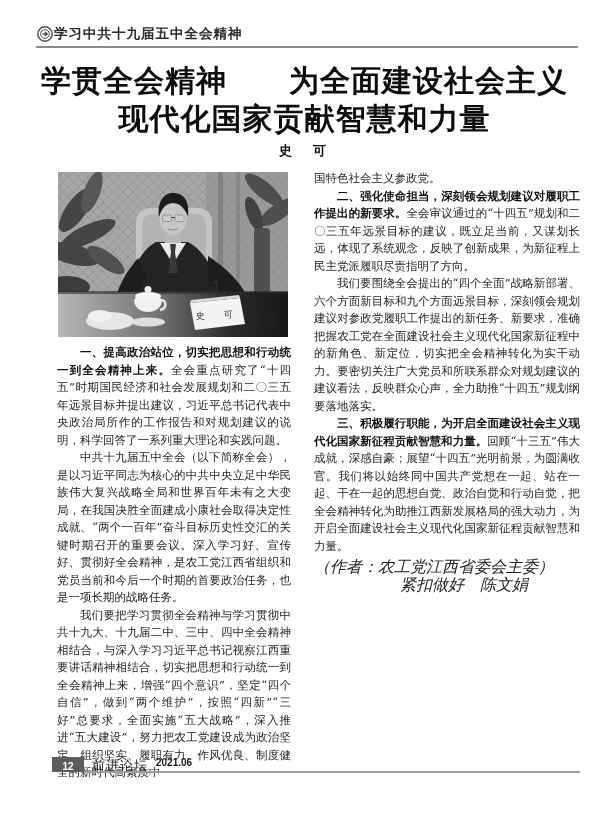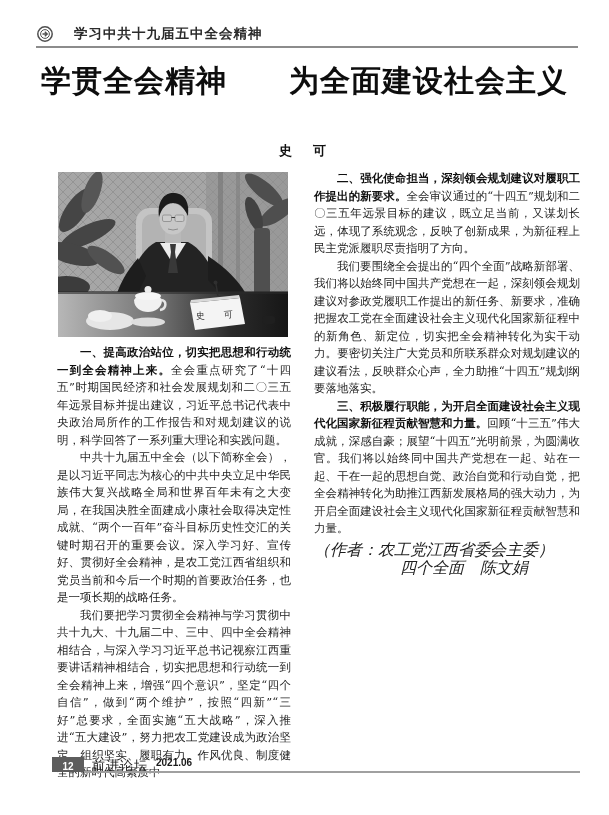--- a/index.html
+++ b/index.html
@@ -2,21 +2,21 @@
 <html><head>
 <meta charset="utf-8">
 <style>
   html,body{margin:0;padding:0;background:#e9e9e9;}
   .page{
     position:relative;width:609px;height:815px;background:#ffffff;
     margin:0 auto;overflow:hidden;
     font-family:"DejaVu Serif",serif;color:#1d1d1d;
   }
   
-  .header{position:absolute;left:36px;top:24px;height:20px;display:flex;align-items:center;gap:20px;}
+  .header{position:absolute;left:36px;top:24px;height:20px;display:flex;align-items:center;gap:0;}
   .header-icon{width:18px;height:18px;flex:0 0 auto;}
   .header-topic{font-family:"Liberation Sans",sans-serif;font-weight:bold;font-size:13.5px;color:#2b2b2b;letter-spacing:1px;}
   .header-rule{position:absolute;left:36px;top:46px;width:542px;height:2px;background:#8c8c8c;}
   
   .title{position:absolute;left:0;top:62px;width:609px;text-align:center;
     font-family:"Liberation Sans",sans-serif;font-weight:900;color:#0d0d0d;
     font-size:30px;line-height:38px;letter-spacing:1px;}
   .byline{position:absolute;left:0;top:142px;width:609px;text-align:center;
     font-family:"Liberation Sans",sans-serif;font-weight:bold;font-size:13px;color:#111;letter-spacing:4px;}
   
@@ -52,20 +52,21 @@
       <circle cx="9" cy="9" r="7.2" fill="none" stroke="#4f4f4f" stroke-width="1.5"></circle>
       <circle cx="9" cy="9" r="4.4" fill="none" stroke="#4f4f4f" stroke-width="1"></circle>
       <path d="M6.5 9 H11 M8.8 6.7 L11.3 9 L8.8 11.3" fill="none" stroke="#4f4f4f" stroke-width="1.3"></path>
     </svg>
     <span class="header-topic">学习中共十九届五中全会精神</span>
   </div>
   <div class="header-rule"></div>
 
   <div class="title">
     <div>学贯全会精神　　为全面建设社会主义</div>
+    <div>现代化国家贡献智慧和力量</div>
   </div>
   <div class="byline">史　可</div>
 
   <div class="photo">
     <svg width="230" height="165" viewBox="0 0 230 165">
       <defs>
         <pattern id="lattice" width="10" height="10" patternUnits="userSpaceOnUse">
           <rect width="10" height="10" fill="#a6a6a6"></rect>
           <path d="M0 5 L5 0 M5 10 L10 5 M0 5 L5 10 M5 0 L10 5" stroke="#949494" stroke-width="1" fill="none"></path>
         </pattern>
@@ -144,25 +145,26 @@
     </svg>
   </div>
 
   <div class="col col-left">
     <p class="para indent"><strong class="lead">一、提高政治站位，切实把思想和行动统一到全会精神上来。</strong><span>全会重点研究了“十四五”时期国民经济和社会发展规划和二〇三五年远景目标并提出建议，习近平总书记代表中央政治局所作的工作报告和对规划建议的说明，科学回答了一系列重大理论和实践问题。</span></p>
     <p class="para indent"><strong class="lead"></strong><span>中共十九届五中全会（以下简称全会），是以习近平同志为核心的中共中央立足中华民族伟大复兴战略全局和世界百年未有之大变局，在我国决胜全面建成小康社会取得决定性成就、“两个一百年”奋斗目标历史性交汇的关键时期召开的重要会议。深入学习好、宣传好、贯彻好全会精神，是农工党江西省组织和党员当前和今后一个时期的首要政治任务，也是一项长期的战略任务。</span></p>
     <p class="para indent"><strong class="lead"></strong><span>我们要把学习贯彻全会精神与学习贯彻中共十九大、十九届二中、三中、四中全会精神相结合，与深入学习习近平总书记视察江西重要讲话精神相结合，切实把思想和行动统一到全会精神上来，增强“四个意识”，坚定“四个自信”，做到“两个维护”，按照“四新”“三好”总要求，全面实施“五大战略”，深入推进“五大建设”，努力把农工党建设成为政治坚定、组织坚实、履职有力、作风优良、制度健全的新时代高素质中</span></p>
   </div>
 
   <div class="col col-right">
+    <p class="para"><strong class="lead"></strong><span>国特色社会主义参政党。</span></p>
     <p class="para indent"><strong class="lead">二、强化使命担当，深刻领会规划建议对履职工作提出的新要求。</strong><span>全会审议通过的“十四五”规划和二〇三五年远景目标的建议，既立足当前，又谋划长远，体现了系统观念，反映了创新成果，为新征程上民主党派履职尽责指明了方向。</span></p>
-    <p class="para indent"><strong class="lead"></strong><span>我们要围绕全会提出的“四个全面”战略新部署、我们将以始终同中国共产党想在一起，深刻领会规划建议对参政党履职工作提出的新任务、新要求，准确把握农工党在全面建设社会主义现代化国家新征程中的新角色、新定位，切实把全会精神转化为实干动力。要密切关注广大党员和所联系群众对规划建议的建议看法，反映群众心声，全力助推“十四五”规划纲要落地落实。</span></p>
+    <p class="para indent"><strong class="lead"></strong><span>我们要围绕全会提出的“四个全面”战略新部署、六个方面新目标和九个方面远景目标，深刻领会规划建议对参政党履职工作提出的新任务、新要求，准确把握农工党在全面建设社会主义现代化国家新征程中的新角色、新定位，切实把全会精神转化为实干动力。要密切关注广大党员和所联系群众对规划建议的建议看法，反映群众心声，全力助推“十四五”规划纲要落地落实。</span></p>
     <p class="para indent"><strong class="lead">三、积极履行职能，为开启全面建设社会主义现代化国家新征程贡献智慧和力量。</strong><span>回顾“十三五”伟大成就，深感自豪；展望“十四五”光明前景，为圆满收官。我们将以始终同中国共产党想在一起、站在一起、干在一起的思想自觉、政治自觉和行动自觉，把全会精神转化为助推江西新发展格局的强大动力，为开启全面建设社会主义现代化国家新征程贡献智慧和力量。</span></p>
     <p class="note author">（作者：农工党江西省委会主委）</p>
-    <p class="note editor">四个全面　陈文娟</p>
+    <p class="note editor">紧扣做好　陈文娟</p>
   </div>
 
   <div class="footer-badge">
     <span>12</span>
   </div>
   <span class="footer-journal">前进论坛</span>
   <span class="footer-issue">2021.06</span>
   <div class="footer-rule"></div>
 
 </div>

